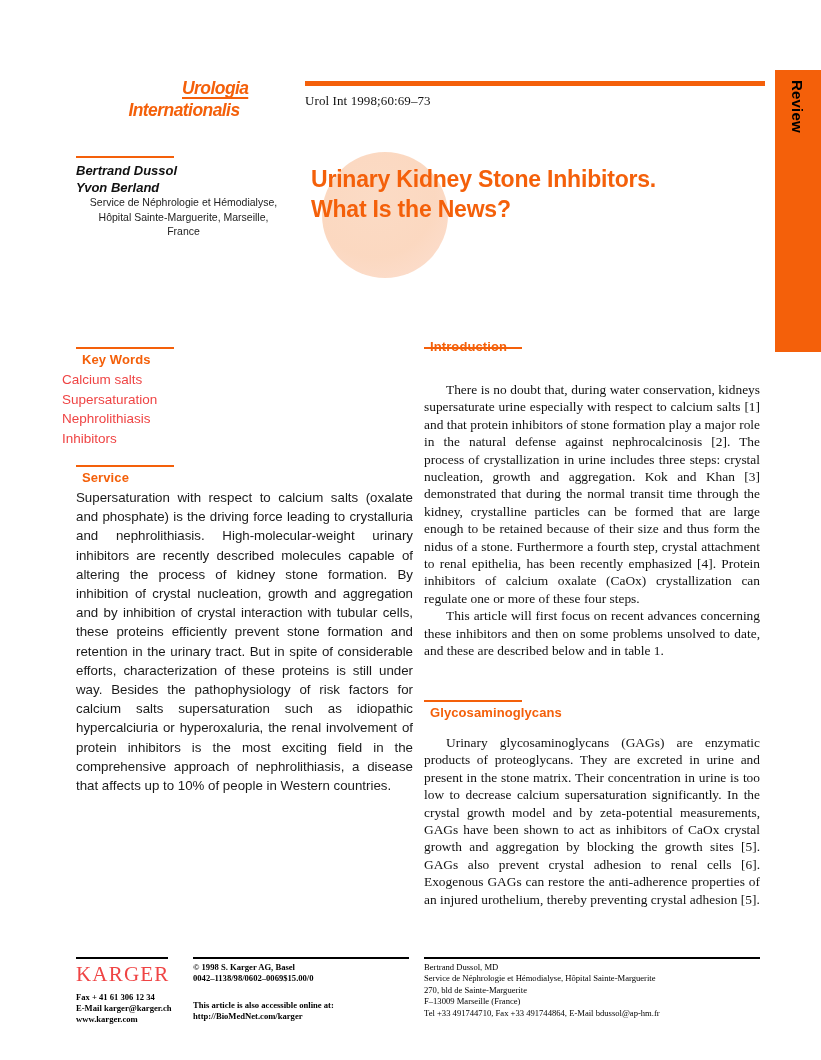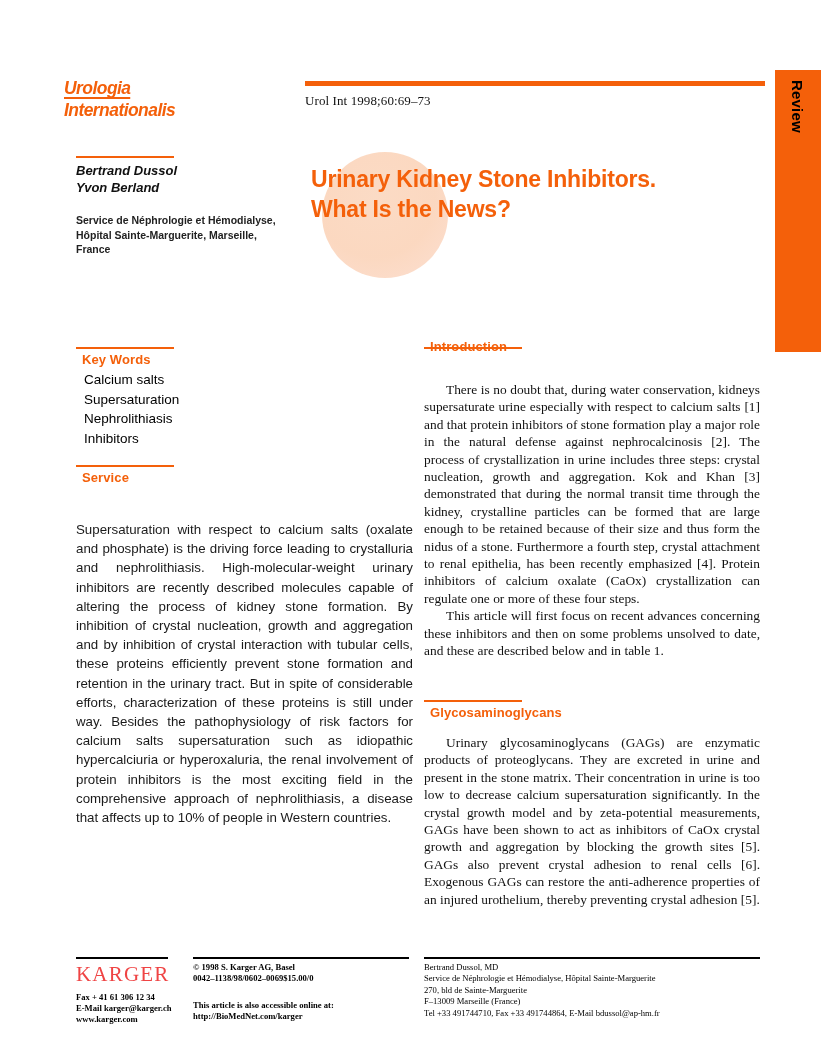--- a/index.html
+++ b/index.html
@@ -40,29 +40,30 @@
     box-sizing: border-box;
     color: #000000;
     font-weight: bold;
     font-size: 15px;
     letter-spacing: 0.2px;
   }
 
   
   .journal-logo {
     position: absolute;
-    left: 64px;
+    left: 74px;
     top: 78px;
     width: 180px;
     color: #F4600A;
     font-style: italic;
     font-weight: bold;
     font-size: 19px;
     line-height: 19px;
     letter-spacing: -0.6px;
+    text-align: right;
   }
   .journal-logo .line1 {
     display: inline-block;
     border-bottom: 2px solid #F4600A;
     padding-bottom: 0px;
     transform: scaleX(0.92);
     transform-origin: left center;
   }
   .journal-logo .line2 {
     display: block;
@@ -106,26 +107,27 @@
     width: 230px;
     font-size: 13px;
     font-weight: bold;
     line-height: 16.5px;
     color: #111;
     font-style: italic;
   }
   .affiliation {
     position: absolute;
     left: 76px;
-    top: 213px;
+    top: 195px;
     width: 215px;
     font-size: 10.5px;
-    font-weight: bold;
+    font-weight: normal;
     line-height: 14.5px;
     color: #222;
+    text-align: center;
   }
 
   
   .title-circle {
     position: absolute;
     left: 322px;
     top: 152px;
     width: 126px;
     height: 126px;
     border-radius: 50%;
@@ -158,43 +160,42 @@
     font-weight: bold;
     letter-spacing: 0.1px;
     padding-left: 6px;
   }
 
   
   .kw-rule  { left: 76px; top: 347px; width: 98px; }
   .kw-head  { left: 76px; top: 352px; }
   .keywords {
     position: absolute;
-    left: 84px;
+    left: 62px;
     top: 370px;
     width: 230px;
     font-size: 13.5px;
     line-height: 19.5px;
-    color: #000000;
+    color: #ef4444;
   }
 
   
   .ab-rule  { left: 76px; top: 465px; width: 98px; }
   .ab-head  { left: 76px; top: 470px; }
   .abstract {
     position: absolute;
     left: 76px;
     top: 488px;
     width: 337px;
     font-size: 13.3px;
     line-height: 19.2px;
     color: #1a1a1a;
     text-align: justify;
     text-justify: inter-word;
     hyphens: manual;
-    margin-top: 32px;
   }
 
   
   .intro-rule { left: 424px; top: 347px; width: 98px; }
   .intro-head { left: 424px; top: 339px; text-align: right; }
   .gag-rule   { left: 424px; top: 700px; width: 98px; }
   .gag-head   { left: 424px; top: 705px; }
 
   .body-col {
     position: absolute;

